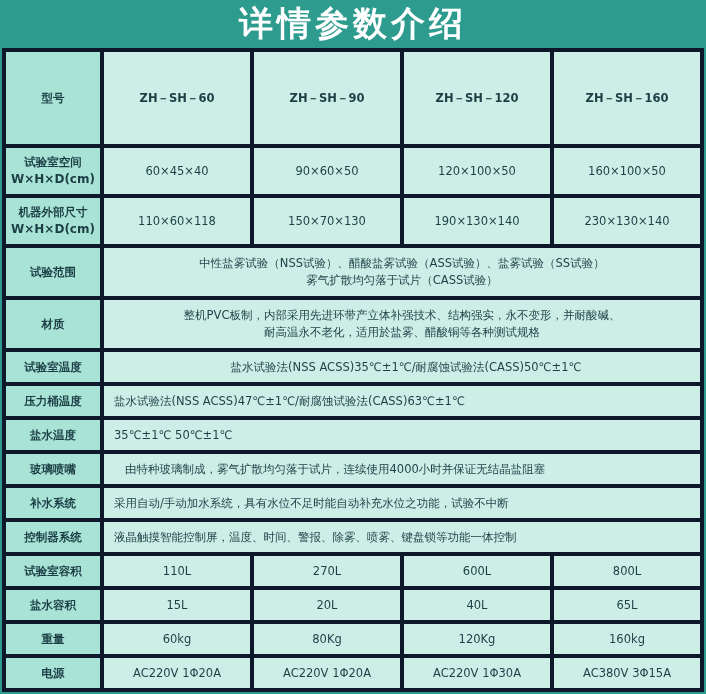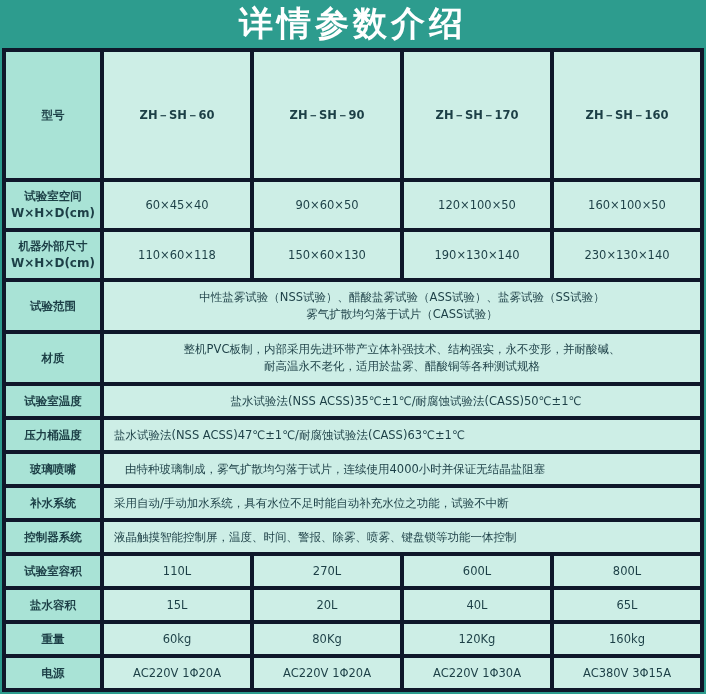--- a/index.html
+++ b/index.html
@@ -77,42 +77,42 @@
     <div class="title-text">详情参数介绍</div>
   </div>
 
   <table class="spec">
     <tbody>
 
       <tr class="head">
         <td class="label">型号</td>
         <td class="value">ZH－SH－60</td>
         <td class="value">ZH－SH－90</td>
-        <td class="value">ZH－SH－170</td>
+        <td class="value">ZH－SH－120</td>
         <td class="value">ZH－SH－160</td>
       </tr>
 
       <tr style="height:50px;">
         <td class="label">
           <span>试验室空间</span>
           <span class="sub">W×H×D(cm)</span>
         </td>
         <td class="value">60×45×40</td>
         <td class="value">90×60×50</td>
         <td class="value">120×100×50</td>
         <td class="value">160×100×50</td>
       </tr>
 
       <tr style="height:50px;">
         <td class="label">
           <span>机器外部尺寸</span>
           <span class="sub">W×H×D(cm)</span>
         </td>
         <td class="value">110×60×118</td>
-        <td class="value">150×60×130</td>
+        <td class="value">150×70×130</td>
         <td class="value">190×130×140</td>
         <td class="value">230×130×140</td>
       </tr>
 
       <tr style="height:52px;">
         <td class="label">试验范围</td>
         <td class="value" colspan="4">
           <span class="wrap-line">中性盐雾试验（NSS试验）、醋酸盐雾试验（ASS试验）、盐雾试验（SS试验）</span>
           <span class="wrap-line">雾气扩散均匀落于试片（CASS试验）</span>
         </td>
@@ -129,20 +129,24 @@
       <tr style="height:34px;">
         <td class="label">试验室温度</td>
         <td class="value" colspan="4" style="text-align:center; padding-left:12px;">盐水试验法(NSS ACSS)35℃±1℃/耐腐蚀试验法(CASS)50℃±1℃</td>
       </tr>
 
       <tr style="height:34px;">
         <td class="label">压力桶温度</td>
         <td class="value" colspan="4" style="text-align:left; padding-left:10px;">盐水试验法(NSS ACSS)47℃±1℃/耐腐蚀试验法(CASS)63℃±1℃</td>
       </tr>
 
+      <tr style="height:34px;">
+        <td class="label">盐水温度</td>
+        <td class="value" colspan="4" style="text-align:left; padding-left:10px;">35℃±1℃ 50℃±1℃</td>
+      </tr>
 
       <tr style="height:34px;">
         <td class="label">玻璃喷嘴</td>
         <td class="value" colspan="4" style="text-align:left; padding-left:21px;">由特种玻璃制成，雾气扩散均匀落于试片，连续使用4000小时并保证无结晶盐阻塞</td>
       </tr>
 
       <tr style="height:34px;">
         <td class="label">补水系统</td>
         <td class="value" colspan="4" style="text-align:left; padding-left:10px;">采用自动/手动加水系统，具有水位不足时能自动补充水位之功能，试验不中断</td>
       </tr>

